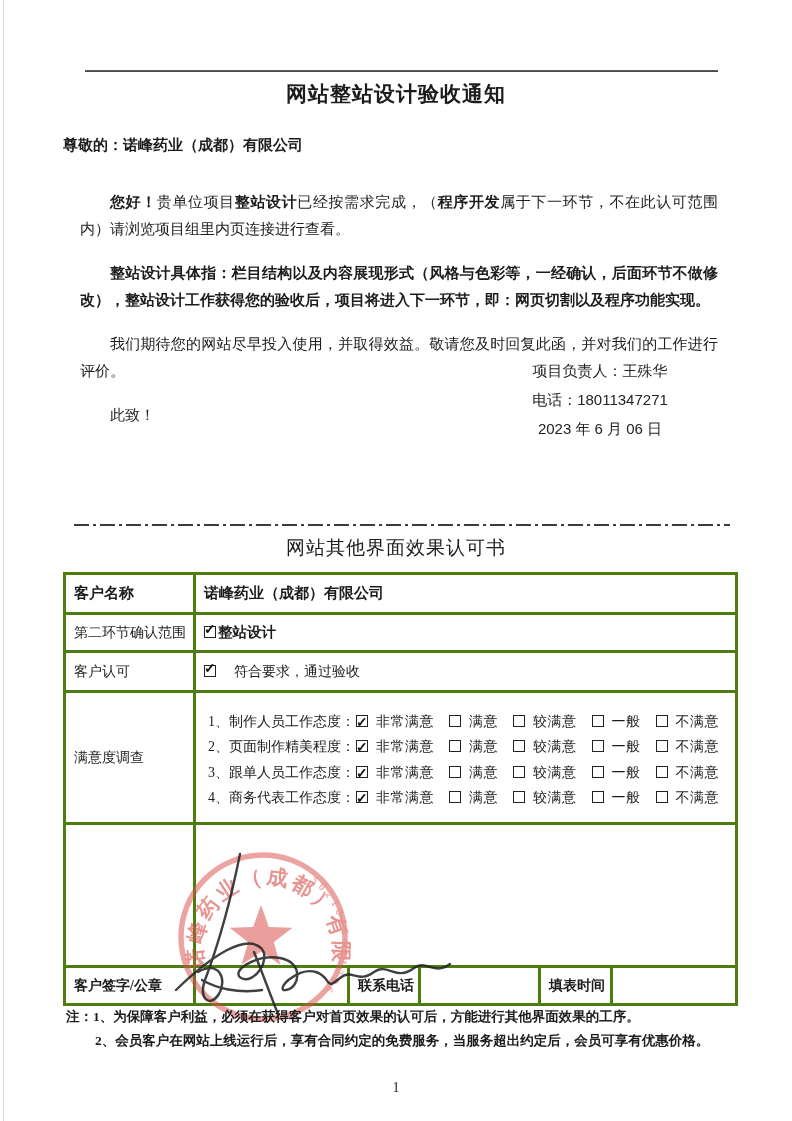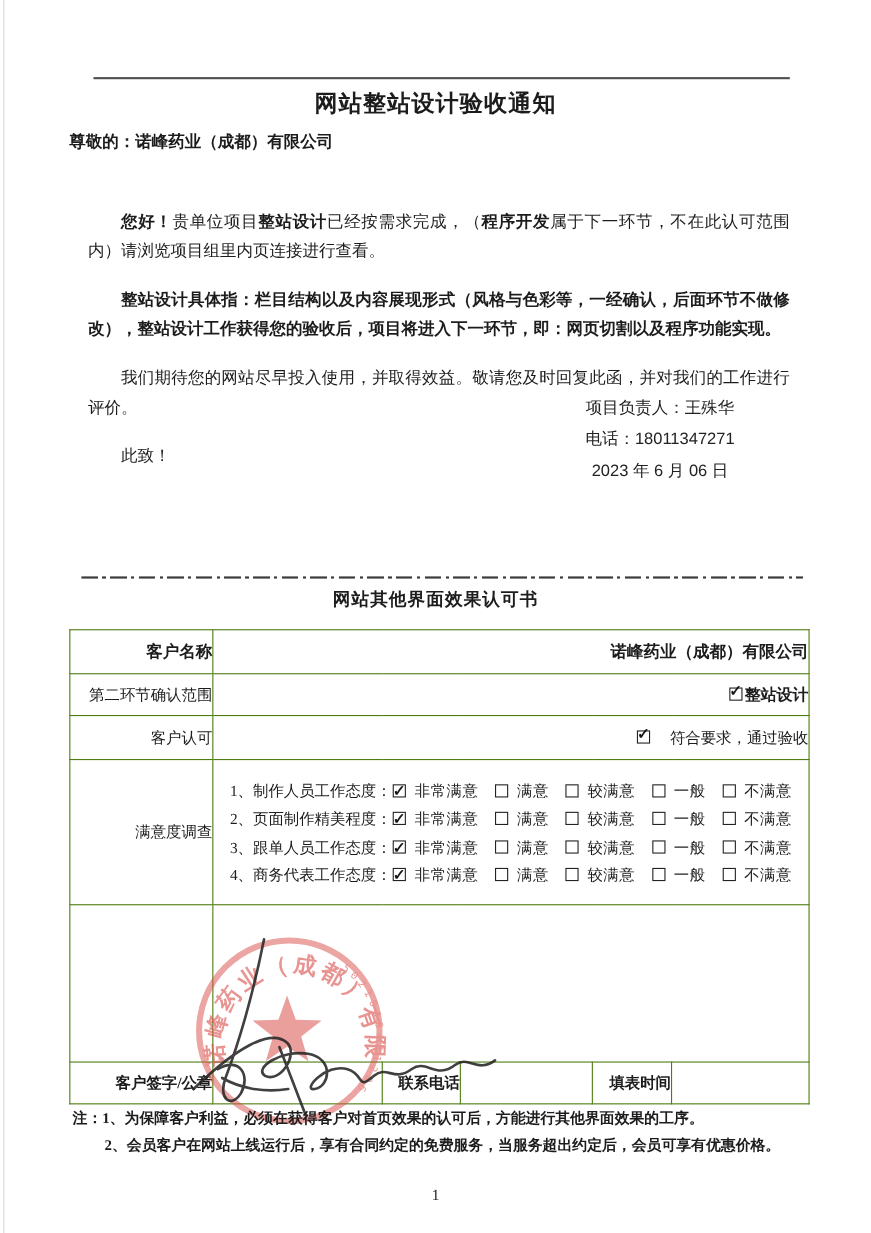--- a/index.html
+++ b/index.html
@@ -3,35 +3,35 @@
 <meta charset="utf-8">
 <style>
   html,body{margin:0;padding:0;background:#fff;}
   .page{
     position:relative;width:792px;height:1121px;background:#ffffff;overflow:hidden;
     font-family:"Liberation Serif","DejaVu Serif",serif;color:#1c1c1c;
   }
   .scan-edge{position:absolute;left:3px;top:0;width:1px;height:100%;background:#b9b9b9;opacity:.55;}
   .top-rule{position:absolute;left:85px;top:70px;width:633px;height:2px;background:linear-gradient(to bottom,#6b6b6b,#3f3f3f);}
   .notice-title{position:absolute;left:0;top:80px;width:100%;text-align:center;font-size:21px;font-weight:bold;letter-spacing:1px;}
-  .salutation{position:absolute;left:63px;top:120px;font-size:15px;font-weight:bold;}
+  .salutation{position:absolute;left:63px;top:136px;font-size:15px;font-weight:bold;}
   .body-text{position:absolute;left:63px;top:172px;width:672px;font-size:15px;line-height:27px;text-align:justify;}
   .body-text p{margin:17px;text-indent:2em;}
   .body-text p.gap{margin-top:13px;}
   .bold{font-weight:bold;}
   .signoff{position:absolute;left:450px;top:356px;width:300px;text-align:center;
     font-family:"Liberation Sans","DejaVu Sans",sans-serif;font-size:15px;line-height:29px;color:#222;}
   .section-divider{position:absolute;left:74px;top:524px;width:656px;height:2px;
     background:repeating-linear-gradient(90deg,#3c3c3c 0 15px,transparent 15px 19px,#3c3c3c 19px 22px,transparent 22px 26px);}
-  .form-title{position:absolute;left:0;top:535px;width:100%;text-align:center;font-size:16px;font-weight:bold;letter-spacing:1px;}
+  .form-title{position:absolute;left:0;top:535px;width:100%;text-align:center;font-size:19px;font-weight:normal;letter-spacing:1px;}
   table.acceptance{
     position:absolute;left:63px;top:572px;width:672px;border-collapse:collapse;table-layout:fixed;
     font-size:14px;color:#1c1c1c;
   }
-  table.acceptance td{border:1px solid #4d7c0f;vertical-align:middle;padding:0 0 0 8px;overflow:hidden;text-align:right;}
+  table.acceptance td{border:3px solid #4d7c0f;vertical-align:middle;padding:0 0 0 8px;overflow:hidden;}
   td.lbl{padding-left:7px;}
   td.val{padding-left:12px;}
   .v-bold{font-weight:bold;font-size:15px;}
   .cb{display:inline-block;width:12px;height:12px;border:1px solid #222;position:relative;vertical-align:-1px;box-sizing:border-box;background:#fff;}
   .cb.checked::after{content:"\2713";position:absolute;left:-1px;top:-6px;font-size:14px;font-weight:bold;color:#141414;}
   .survey{padding:4px 0 0 4px;}
   .survey-line{line-height:25.5px;white-space:nowrap;}
   .s-label{margin-right:1px;}
   .opt{margin-right:15px;}
   .opt .cb{margin-right:8px;}

